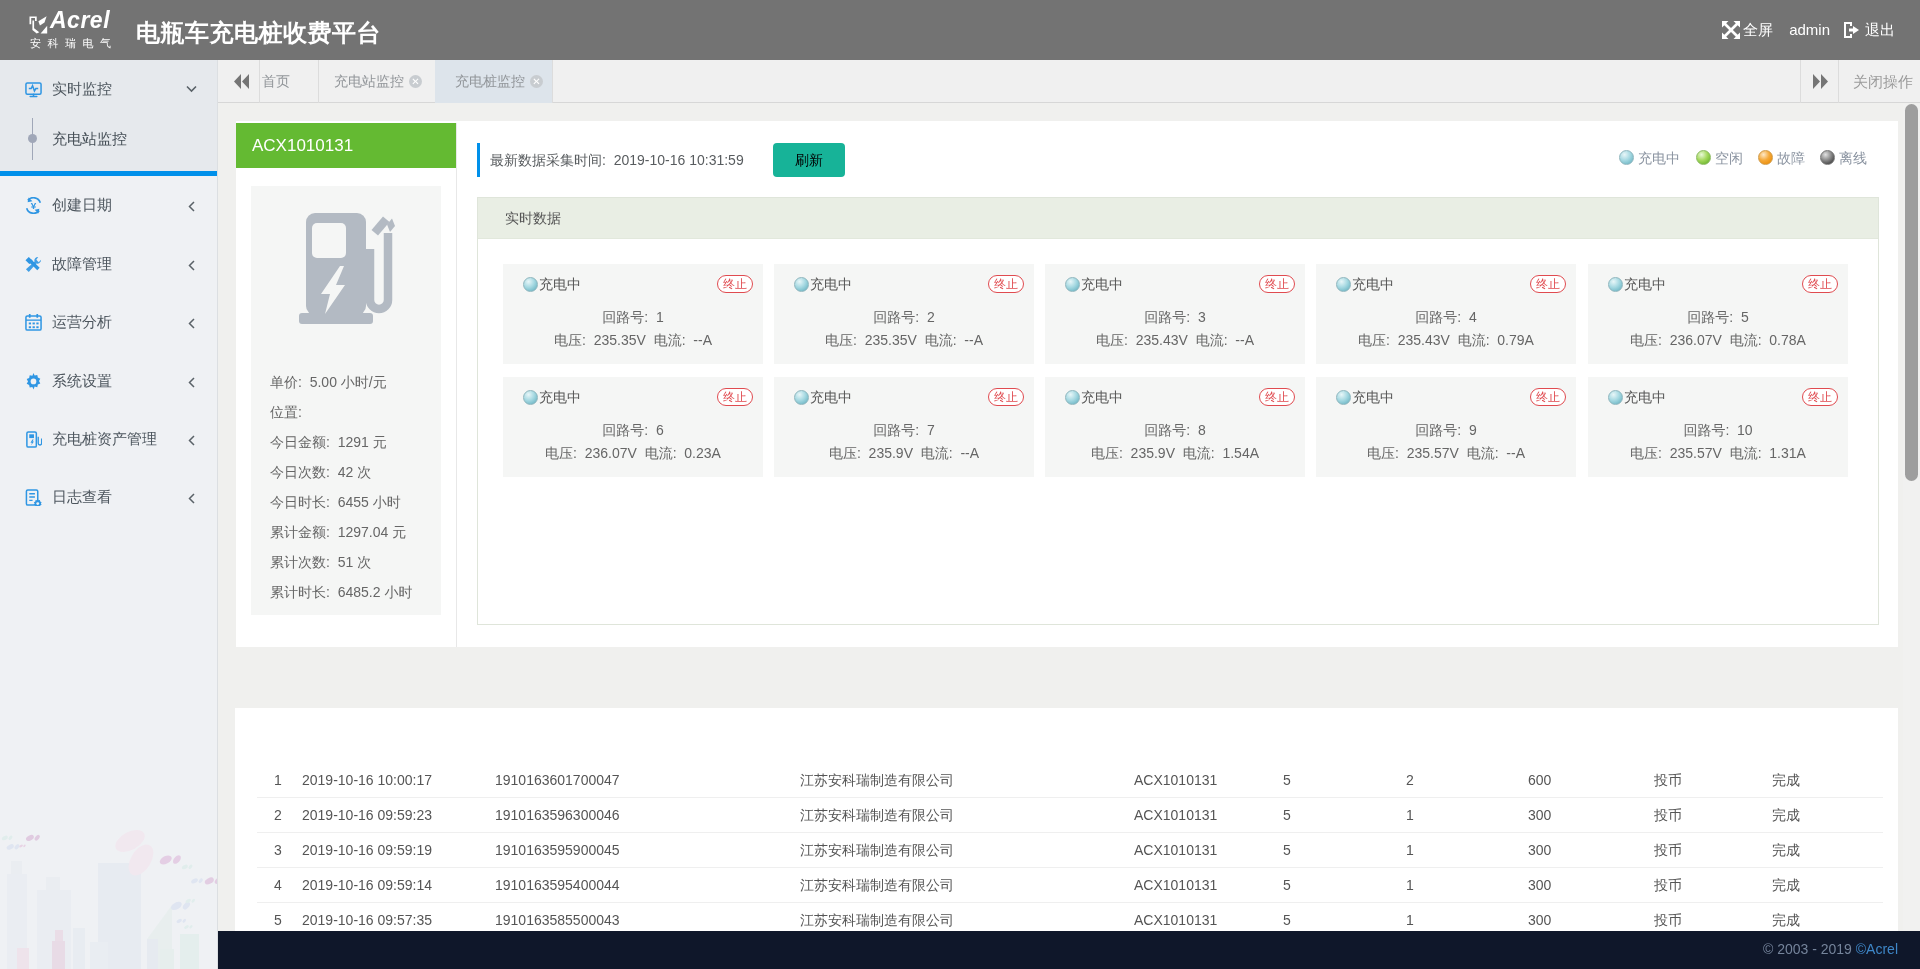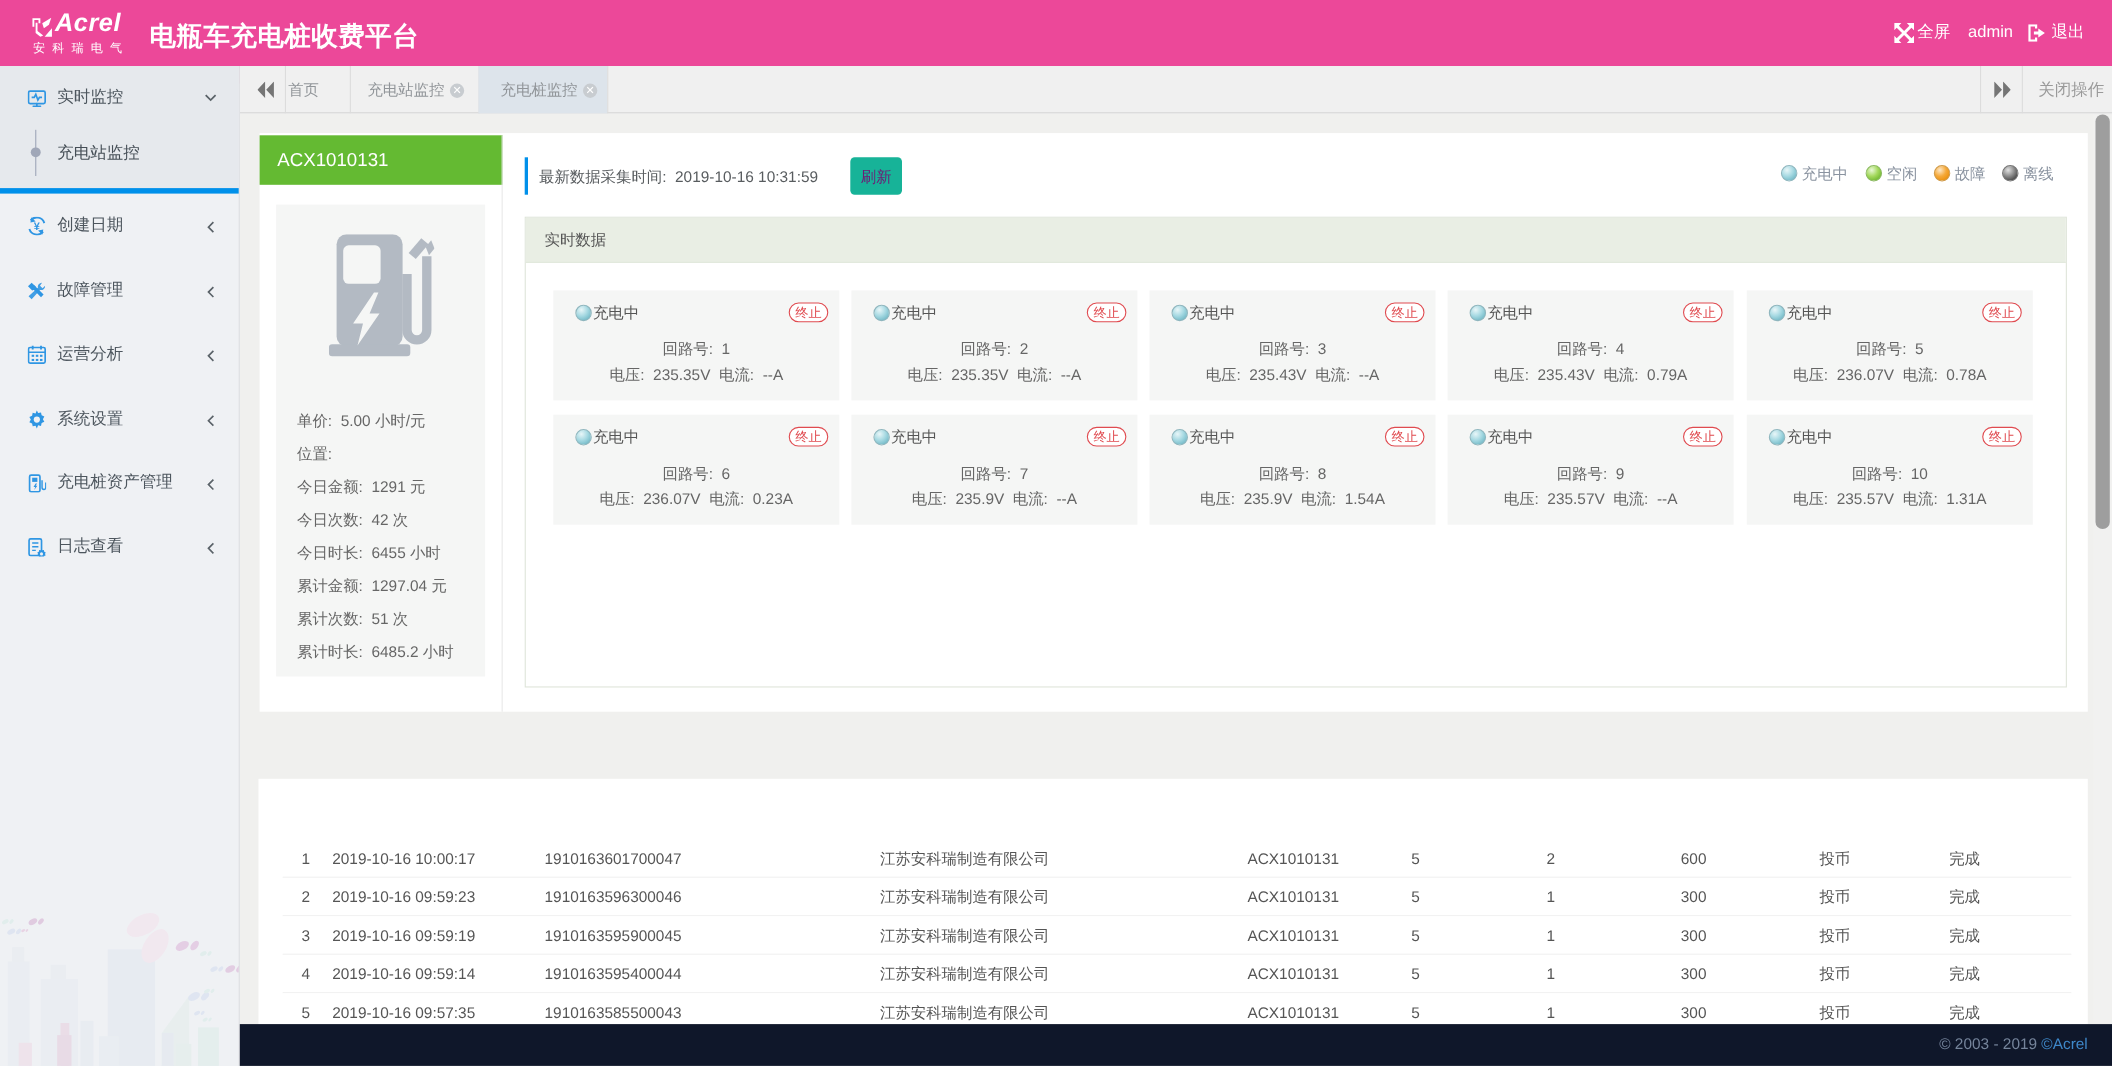--- a/index.html
+++ b/index.html
@@ -1,20 +1,20 @@
 <!DOCTYPE html>
 <html lang="zh"><head>
 <meta charset="utf-8">
 <style>
 * { margin:0; padding:0; box-sizing:border-box; }
 html,body { width:1920px; height:969px; overflow:hidden; }
 body { font-family:"Liberation Sans", sans-serif; background:#f0f0ee; position:relative; }
 
 
-#header { position:absolute; left:0; top:0; width:1920px; height:76px; background:#ec4899; color:#fff; }
+#header { position:absolute; left:0; top:0; width:1920px; height:76px; background:#737373; color:#fff; }
 #logo-mark { position:absolute; left:29px; top:16px; }
 #logo-acrel { position:absolute; left:50px; top:7px; font-size:23px; font-weight:bold; font-style:italic; letter-spacing:0.5px; }
 #logo-sub { position:absolute; left:30px; top:36px; font-size:11px; letter-spacing:6.5px; }
 #app-title { position:absolute; left:136px; top:17px; font-size:24px; font-weight:bold; letter-spacing:0.5px; }
 .hright { position:absolute; top:0; height:60px; line-height:60px; font-size:15px; color:#fff; }
 
 
 #tabbar { position:absolute; left:218px; top:60px; width:1702px; height:43px; background:#f0f0f0; border-bottom:1px solid #d7d7d7; }
 .tabsep { position:absolute; top:0; width:1px; height:43px; background:#dcdcdc; }
 .tab { position:absolute; top:0; height:43px; line-height:43px; font-size:14px; color:#919599; }
@@ -31,30 +31,30 @@
 
 
 #wrap1 { position:absolute; left:236px; top:121px; width:1662px; height:526px; background:#fff; }
 #gcard-h { position:absolute; left:0px; top:2px; width:221px; height:45px; background:#64ba32; color:#fff; font-size:17px; line-height:45px; padding-left:16px; }
 #gcard-brd { position:absolute; left:220px; top:2px; width:1px; height:524px; background:#e8e8e8; }
 #statbox { position:absolute; left:15px; top:65px; width:190px; height:429px; background:#f5f6f5; }
 .stat { position:absolute; left:19px; font-size:14px; color:#666; }
 
 #accent { position:absolute; left:241px; top:22px; width:3px; height:34px; background:#0090ea; }
 #refresh-label { position:absolute; left:254px; top:31px; font-size:14px; color:#585c5f; }
-#refresh-btn { position:absolute; left:537px; top:22px; width:47px; height:34px; background:#17b398; border-radius:4px; color:#701a75; font-size:14px; text-align:center; line-height:34px; }
+#refresh-btn { position:absolute; left:537px; top:22px; width:72px; height:34px; background:#17b398; border-radius:4px; color:#000000; font-size:14px; text-align:center; line-height:34px; }
 .legend { position:absolute; top:25px; height:24px; line-height:24px; font-size:14px; color:#8a93a0; }
 .ball { display:inline-block; width:15px; height:15px; border-radius:50%; vertical-align:-2px; margin-right:4px; }
 .ball-blue { background:radial-gradient(circle at 35% 28%, #e8f6f8, #a6d9e2 45%, #6fb7c5 85%, #5aa6b6); border:1px solid #8fb6be;}
 .ball-green { background:radial-gradient(circle at 35% 28%, #e9f8d8, #a5d95e 45%, #6cb52c 85%, #5da424); border:1px solid #8cba62;}
 .ball-orange { background:radial-gradient(circle at 35% 28%, #fde8c8, #f5a93a 45%, #ec8d05 85%, #db8404); border:1px solid #d09b4a;}
 .ball-dark { background:radial-gradient(circle at 35% 28%, #e2e2e2, #8a8a8a 45%, #3e3e3e 85%, #303030); border:1px solid #777;}
 
 #rtbox { position:absolute; left:241px; top:76px; width:1402px; height:428px; border:1px solid #dfe5da; background:#fff; }
-#rtbox-h { position:absolute; left:0; top:0; width:1400px; height:41px; background:#e9eee4; border-bottom:1px solid #e2e8dc; font-size:14px; color:#555; line-height:41px; padding-left:17px; }
+#rtbox-h { position:absolute; left:0; top:0; width:1400px; height:41px; background:#e9eee4; border-bottom:1px solid #e2e8dc; font-size:14px; color:#555; line-height:41px; padding-left:27px; }
 
 .ccard { position:absolute; width:260px; height:100px; background:#f5f6f5; font-size:14px; color:#666; }
 .cstat { position:absolute; left:19px; top:12px; height:16px; line-height:16px; color:#555; }
 .cball { position:absolute; left:20px; top:13px; width:15px; height:15px; border-radius:50%; }
 .cstop { position:absolute; right:10px; top:11px; width:36px; height:18px; border:1px solid #e04b50; border-radius:9px; background:#fff; color:#e04b50; font-size:12px; text-align:center; line-height:17px; }
 .cline1 { position:absolute; left:0; top:45px; width:260px; text-align:center; }
 .cline2 { position:absolute; left:0; top:68px; width:260px; text-align:center; }
 
 
 #orders { position:absolute; left:235px; top:664px; width:1668px; height:267px; }

